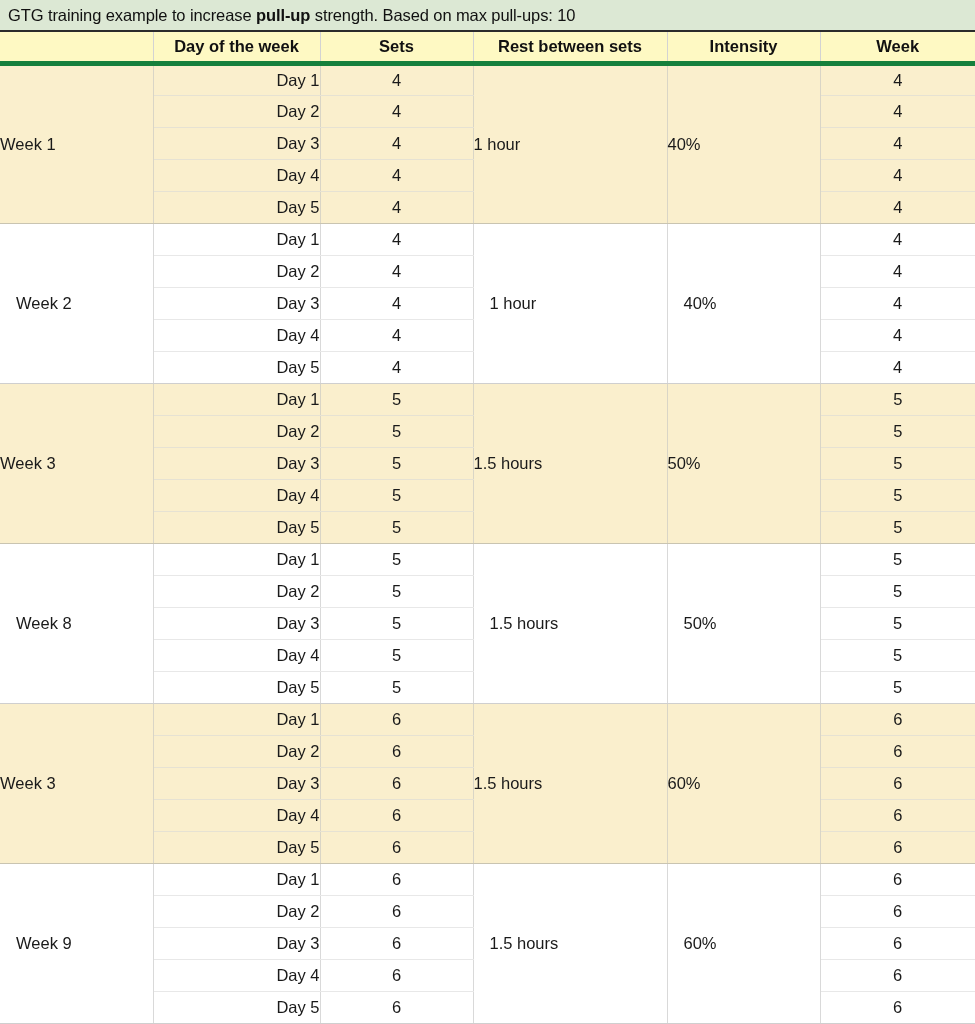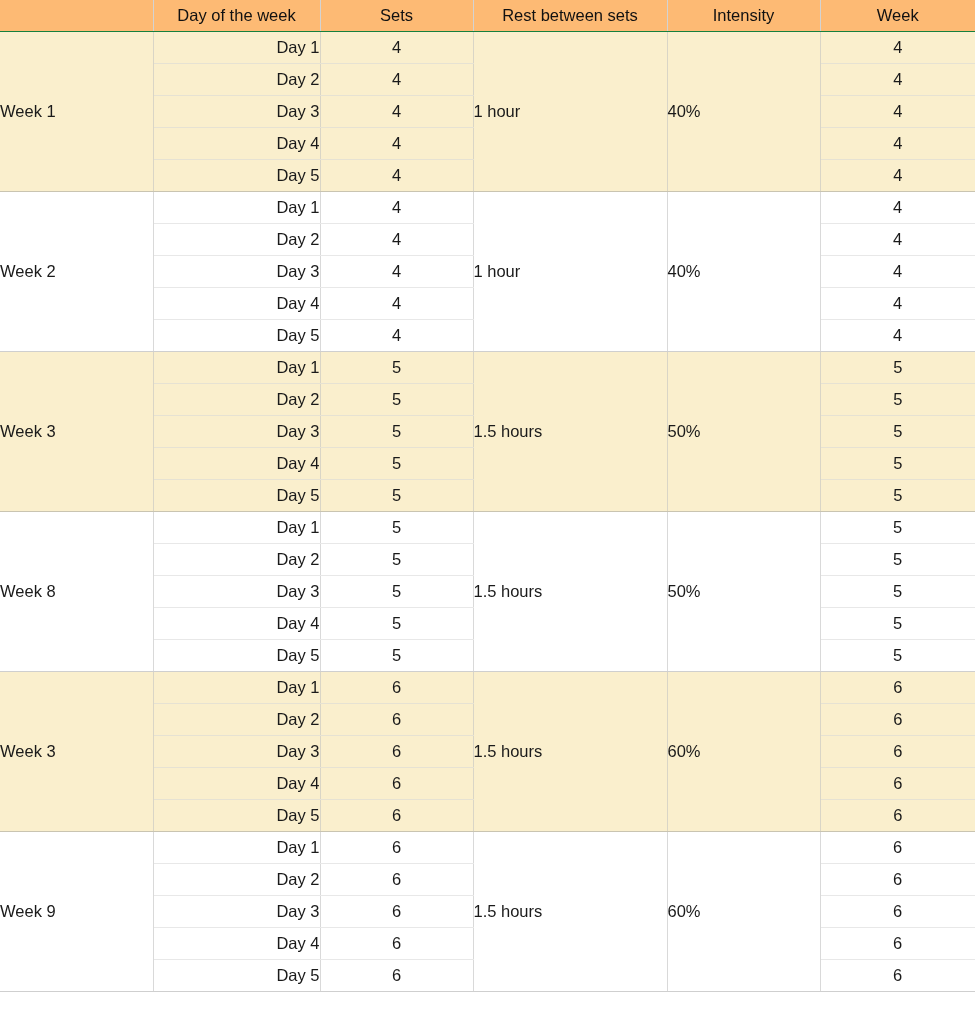--- a/index.html
+++ b/index.html
@@ -62,25 +62,25 @@
     padding: 0;
     margin: 0;
     font-size: 16.5px;
     line-height: 1;
     vertical-align: middle;
   }
 
   
   thead tr { height: 31px; }
   thead th {
-    font-weight: normal;
+    font-weight: bold;
     text-align: center;
-    background: #fdba74;
+    background: #fef9c3;
     border-right: 1px solid #d3d3d3;
-    border-bottom: 1px solid #15803d;
+    border-bottom: 5px solid #15803d;
     color: #111111;
   }
   thead th.last { border-right: none; }
   thead th.blank { border-right: 1px solid #d3d3d3; }
 
   
   tbody tr { height: 32px; }
 
   td.cell {
     border-right: 1px solid #d9d5c6;
@@ -95,21 +95,21 @@
     text-align: right;
     padding-left: 13px;
   }
   td.reps { border-right: none; }
 
   
   td.group {
     text-align: left;
     border-right: 1px solid #d9d5c6;
   }
-  td.group.white { border-right: 1px solid #d9d9d9; }
+  td.group.white { border-right: 1px solid #d9d9d9; padding-left: 16px; }
 
   
   tr.tint td { background: #faefcd; }
   tr.plain td { background: #ffffff; }
   td.group.tinted { background: #faefcd; }
   td.group.plainbg { background: #ffffff; }
 
   
   tr.block-end td { border-bottom: 1px solid #c9c4b1; }
   tr.block-end td.white { border-bottom: 1px solid #cfcfcf; }
@@ -118,20 +118,25 @@
   td.group { border-bottom: 1px solid #c9c4b1; }
   td.group.white { border-bottom: 1px solid #cfcfcf; }
 
   tbody tr:last-child td { border-bottom: 1px solid #b9b9b9; }
 </style>
 </head>
 <body>
 
 <div id="page">
 
+  <div class="title-bar">
+    <div class="title-text">
+      <span>GTG training example to increase </span><b>pull-up</b><span> strength. Based on max pull-ups: 10</span>
+    </div>
+  </div>
 
   <table class="sched">
     <colgroup>
       <col class="c-week">
         <col class="c-day">
         <col class="c-sets">
       <col class="c-rest">
         <col class="c-int">
         <col class="c-reps">
     </colgroup>

